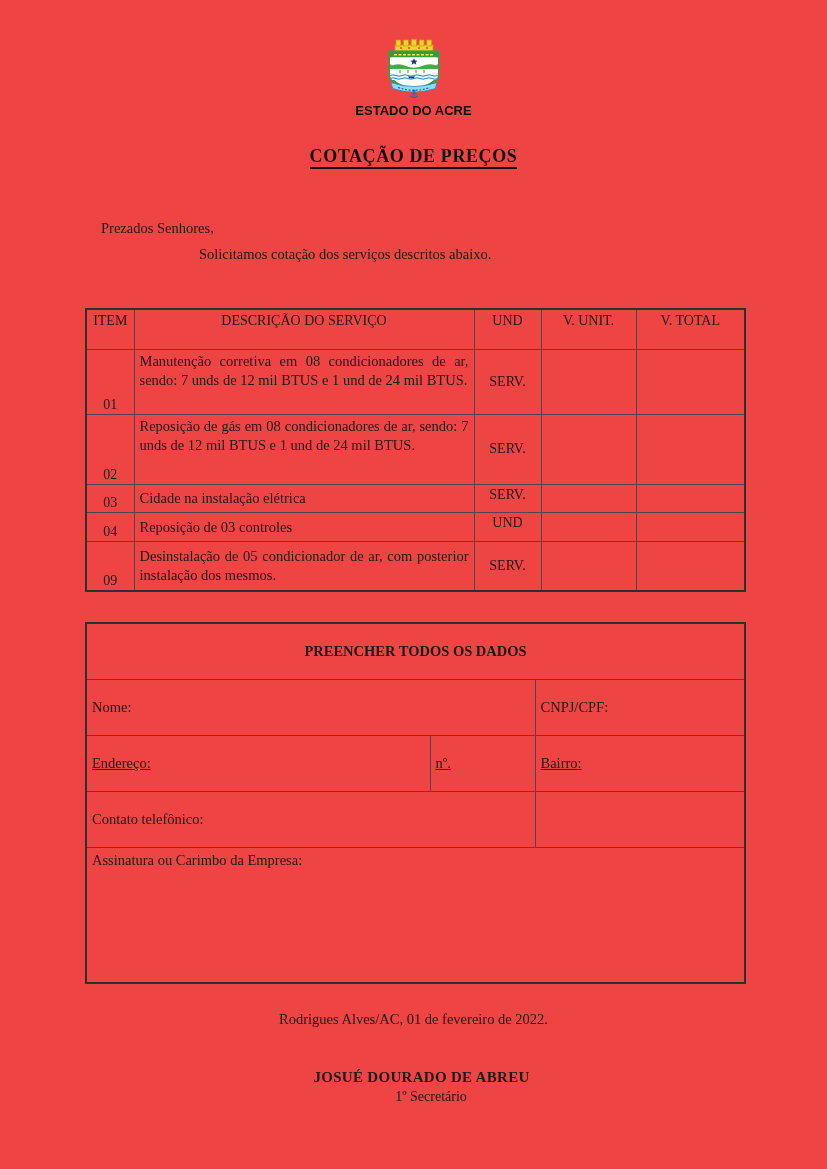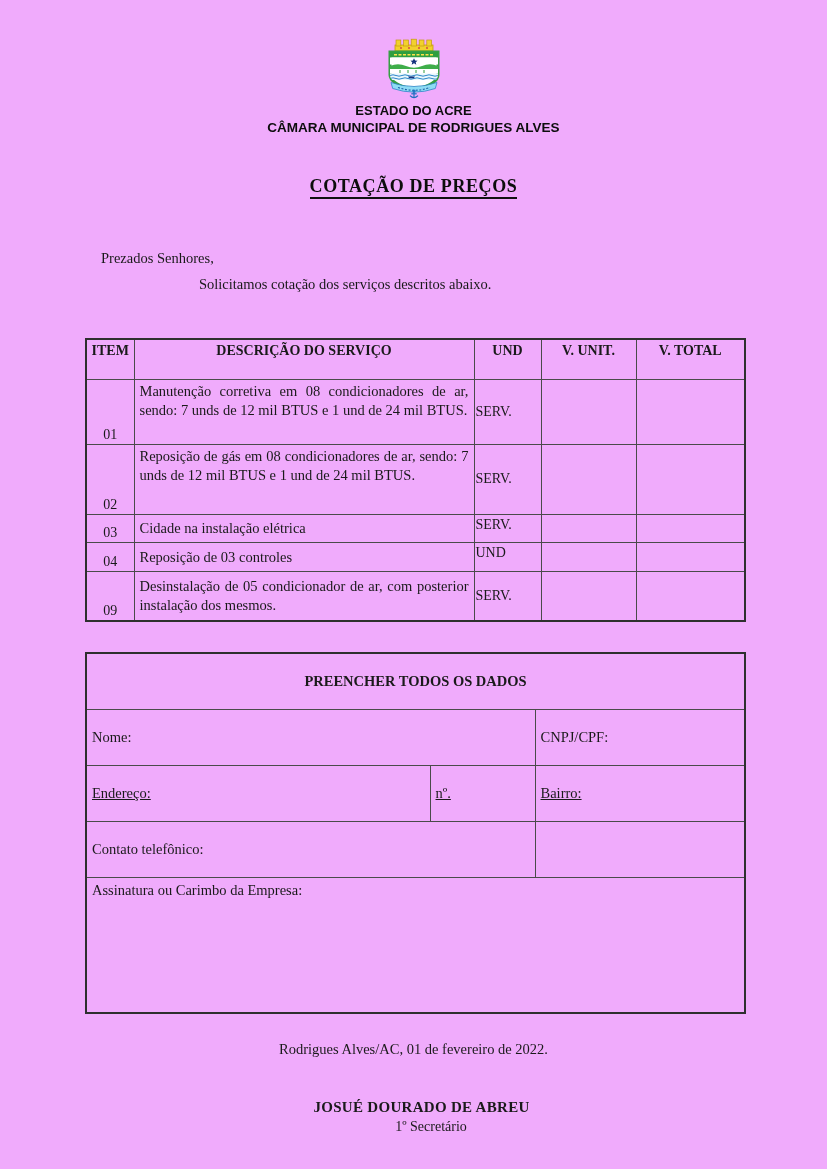--- a/index.html
+++ b/index.html
@@ -1,42 +1,42 @@
 <!DOCTYPE html>
 <html><head>
 <meta charset="utf-8">
 <style>
   html,body{margin:0;padding:0;background:#ffffff;}
   .page{
-    width:827px;height:1169px;background:#f0abfc;position:relative;
+    width:827px;height:1169px;background:#ef4444;position:relative;
     font-family:"Liberation Serif", serif;color:#1a1a1a;overflow:hidden;
   }
   
   .doc-header{text-align:center;padding-top:37px;}
   .crest{display:block;margin:0 auto;}
   .org-line1{font-family:"Liberation Sans",sans-serif;font-weight:bold;font-size:13px;margin-top:2px;color:#0d0d0d;}
   .org-line2{font-family:"Liberation Sans",sans-serif;font-weight:bold;font-size:13.5px;margin-top:2px;color:#0d0d0d;}
-  .title-wrap{margin-top:41px;}
+  .title-wrap{margin-top:28px;}
   .doc-title{font-weight:bold;font-size:18px;letter-spacing:.6px;border-bottom:2px solid #111;padding-bottom:1px;color:#0d0d0d;}
   
   .intro{margin:53px 0 0 101px;font-size:14.5px;}
   .salutation{margin:0;}
   .request{margin:9px 0 0 98px;}
   
   table{border-collapse:collapse;table-layout:fixed;width:659px;margin-left:85px;}
   .services{margin-top:45px;border:2px solid #2f2f2f;}
   .services th,.services td{border:1px solid #4a4a4a;font-size:14.5px;overflow:hidden;}
-  .services th{font-weight:bold;vertical-align:top;padding-top:3px;font-size:14px;text-align:center;}
+  .services th{font-weight:normal;vertical-align:top;padding-top:3px;font-size:14px;text-align:center;}
   .services thead tr{height:40px;}
   tr.r1{height:65px;} tr.r2{height:70px;} tr.r3{height:28px;} tr.r4{height:29px;} tr.r5{height:50px;}
   .services td.item{text-align:center;vertical-align:bottom;padding-bottom:1px;font-size:14px;}
   .services td.desc{padding:2px 5px;vertical-align:top;text-align:justify;line-height:1.32;}
   tr.r3 td.desc, tr.r4 td.desc{vertical-align:bottom;text-align:left;padding-bottom:3px;}
   tr.r5 td.desc{vertical-align:middle;}
-  .services td.und{vertical-align:middle;font-size:14px;}
+  .services td.und{text-align:center;vertical-align:middle;font-size:14px;}
   tr.r3 td.und, tr.r4 td.und{vertical-align:top;padding-top:2px;}
   
   .form{margin-top:30px;border:2px solid #2f2f2f;font-size:14.5px;}
   .form td{border:1px solid #4a4a4a;padding:19px 5px;vertical-align:middle;}
   .form tr.t{height:25px;} .form tr.n{height:25px;} .form tr.e{height:27px;text-decoration:underline;}
   .form tr.c{height:29px;} .form tr.ct{height:29px;} .form tr.s{height:135px;}
   .form .form-title{text-align:center;font-weight:bold;font-size:14.5px;}
   .form .sig{vertical-align:top;padding-top:4px;}
   
   .dateline{text-align:center;margin:27px 0 0 0;font-size:14.5px;}
@@ -97,21 +97,20 @@
       </g>
 
       <g stroke="#1c6fc0" stroke-width="1.2" fill="none">
         <circle cx="36" cy="54" r="1"></circle>
         <line x1="36" y1="55" x2="36" y2="61"></line>
         <line x1="33.3" y1="56.8" x2="38.7" y2="56.8"></line>
         <path d="M32 58.6 Q36 62.6 40 58.6"></path>
       </g>
     </svg>
     <div class="org-line1">ESTADO DO ACRE</div>
-    <div class="org-line2">CÂMARA MUNICIPAL DE RODRIGUES ALVES</div>
     <div class="title-wrap">
       <span class="doc-title">COTAÇÃO DE PREÇOS</span>
     </div>
   </div>
 
   <div class="intro">
     <p class="salutation">Prezados Senhores,</p>
     <p class="request">Solicitamos cotação dos serviços descritos abaixo.</p>
   </div>
 

